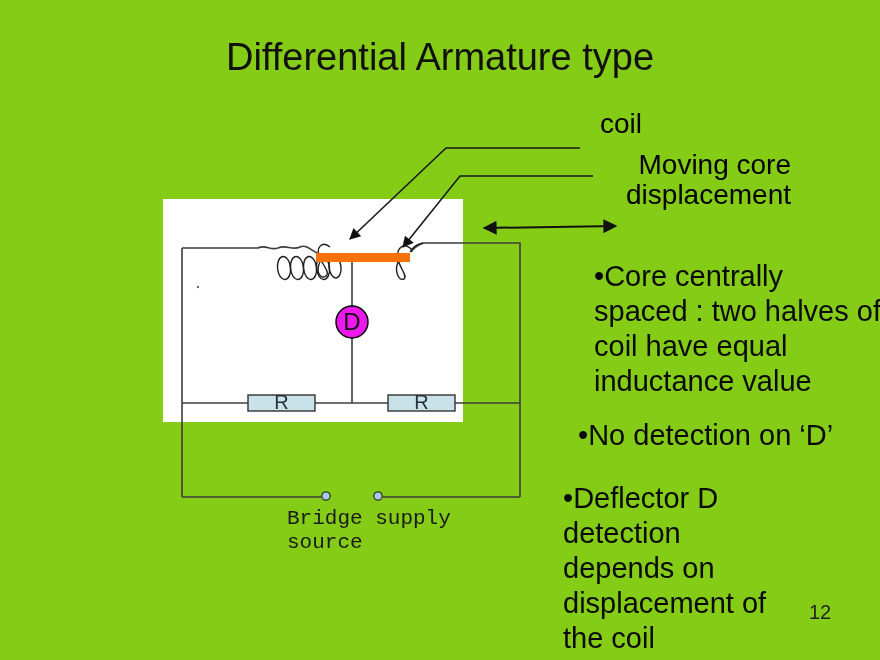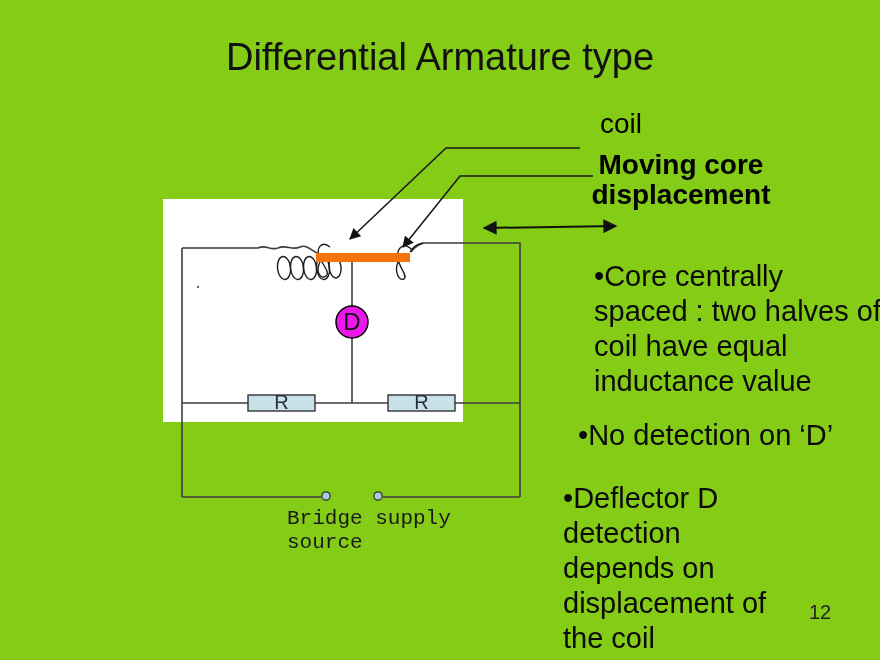--- a/index.html
+++ b/index.html
@@ -19,23 +19,22 @@
     color:#111;
   }
   .coil-label{
     top:108px;left:552px;
     font-size:28px;
     margin-left:48px;
   }
   .moving-core-label{
     top:150px;left:571px;width:220px;
     font-size:28px;line-height:30px;
-    text-align:center;
+    text-align:right;
     white-space:pre-line;
-    font-weight:bold;
   }
   .white-box{
     top:199px;left:163px;width:300px;height:223px;
     background:#FFFFFF;
   }
   .diagram-svg{top:0;left:0;width:880px;height:660px;}
   .detector-label{
     top:306px;left:336px;width:32px;height:32px;
     line-height:32px;text-align:center;
     font-size:24px;color:#111;

